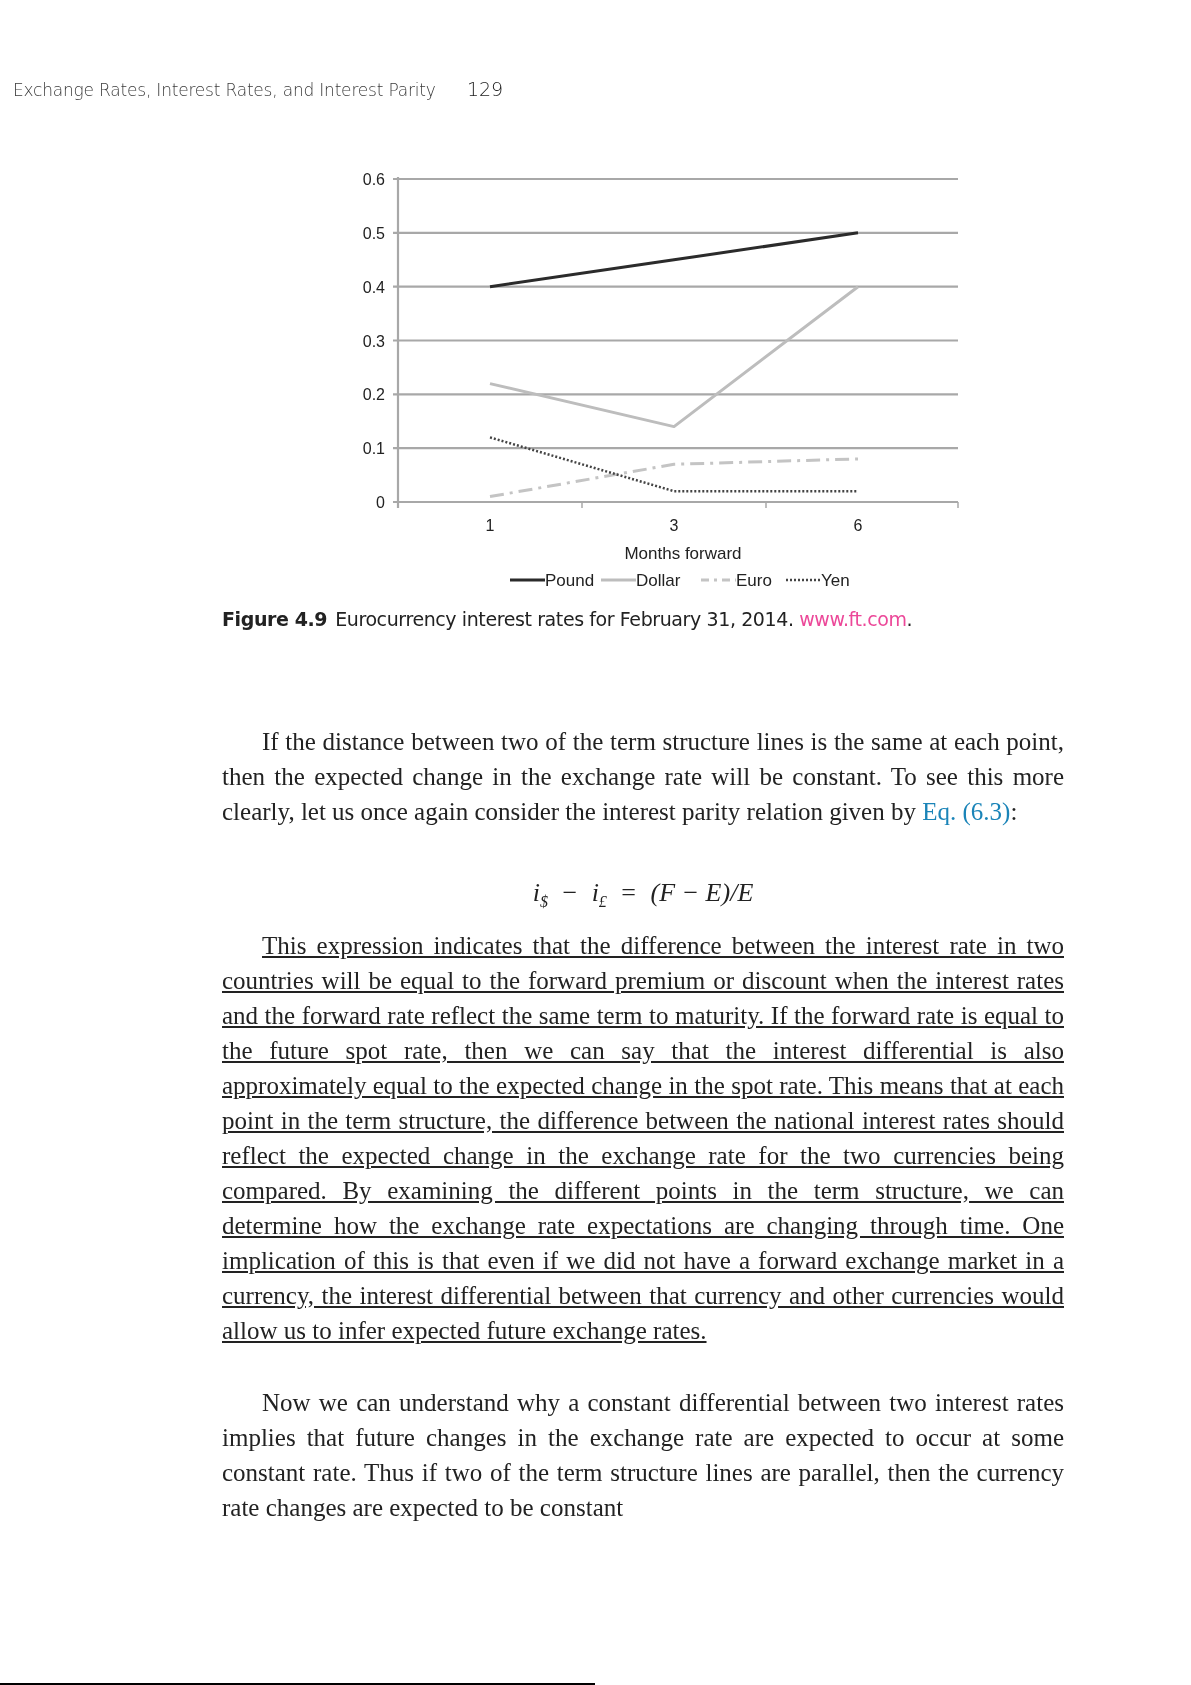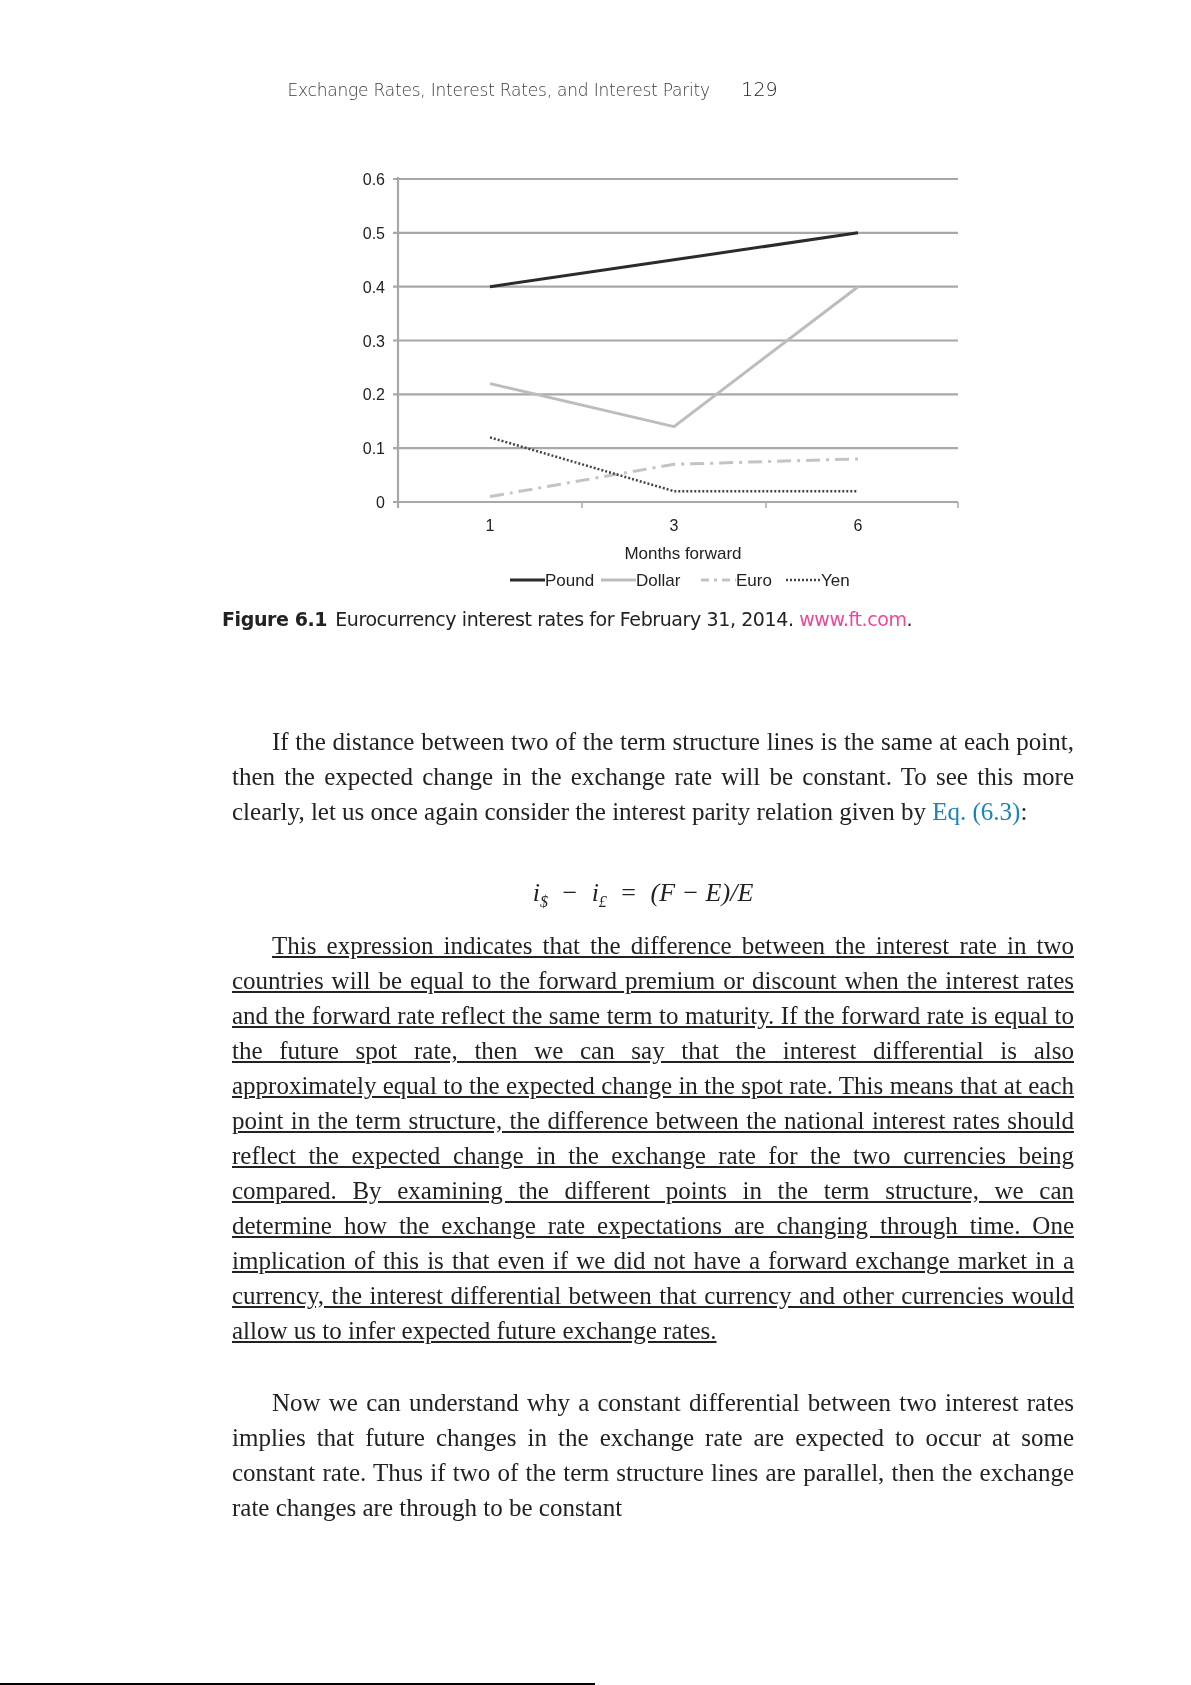--- a/index.html
+++ b/index.html
@@ -1,35 +1,36 @@
 <!DOCTYPE html>
 <html><head>
 <meta charset="utf-8">
 <style>
   html, body { margin: 0; padding: 0; background: #ffffff; }
   body { width: 1191px; height: 1685px; position: relative; overflow: hidden; }
   .running-head {
-    position: absolute; top: 78px; left: 0; width: 1065px; text-align: center;
+    position: absolute; top: 78px; left: 0; width: 1065px; text-align: left;
     font-family: "DejaVu Sans", sans-serif; font-size: 17px; color: #3a3a3a;
     font-weight: 300;
+    padding-left: 13px;
   }
   .running-head .title { margin-right: 26px; letter-spacing: -0.2px; }
   .running-head .pgnum { font-size: 19px; color: #222; }
   .chart { position: absolute; left: 0; top: 0; }
   .chart svg { display: block; }
   .chart text { font-family: "Liberation Sans", sans-serif; fill: #222; }
   .caption {
     position: absolute; top: 608px; left: 222px; width: 840px;
     font-family: "DejaVu Sans", sans-serif; font-size: 19px; color: #222;
     letter-spacing: -0.4px;
   }
   .caption .fig-label { font-weight: bold; margin-right: 8px; }
   .caption .link { color: #ec4899; }
   .body-text {
-    position: absolute; left: 232px; width: 842px;
+    position: absolute; left: 222px; width: 842px;
     font-family: "Liberation Serif", serif; font-size: 25px; color: #222;
     line-height: 35px; text-align: justify;
   }
   .body-text p { margin: 0; text-indent: 40px; }
   .body-text .link { color: #1a84b8; }
   .equation {
     position: absolute; top: 878px; left: 0; width: 1286px; text-align: center;
     font-family: "Liberation Serif", serif; font-size: 26px; color: #222; font-style: italic;
   }
   .equation sub { font-size: 16px; font-style: italic; }
@@ -90,37 +91,37 @@
         <text x="636" y="586" font-size="17">Dollar</text>
         <line fill="none" stroke="#c4c4c4" stroke-linejoin="round" stroke-width="3" stroke-dasharray="8 5 3 5" x1="701" x2="736" y1="580" y2="580"></line>
         <text x="736" y="586" font-size="17">Euro</text>
         <line fill="none" stroke="#444444" stroke-linejoin="round" stroke-width="2.5" stroke-dasharray="2 2" x1="786" x2="821" y1="580" y2="580"></line>
         <text x="821" y="586" font-size="17">Yen</text>
       </g>
   </svg>
 </div>
 
 <div class="caption">
-  <span class="fig-label">Figure 6.1</span><span>Eurocurrency interest rates for February 31, 2014.</span>
+  <span class="fig-label">Figure 4.9</span><span>Eurocurrency interest rates for February 31, 2014.</span>
   <span class="link">www.ft.com</span><span>.</span>
 </div>
 
 <div class="body-text" style="top:724px;">
   <p><span>If the distance between two of the term structure lines is the same at each point, then the expected change in the exchange rate will be constant. To see this more clearly, let us once again consider the interest parity relation given by </span><span class="link">Eq. (6.3)</span><span>:</span></p>
 </div>
 
 <div class="equation">
   <span>i</span><sub>$</sub>
   <span class="op">−</span>
   <span>i</span><sub>£</sub>
   <span class="op">=</span>
   <span>(F − E)/E</span>
 </div>
 
 <div class="body-text" style="top:928px;text-decoration:underline;">
   <p>This expression indicates that the difference between the interest rate in two countries will be equal to the forward premium or discount when the interest rates and the forward rate reflect the same term to maturity. If the forward rate is equal to the future spot rate, then we can say that the interest differential is also approximately equal to the expected change in the spot rate. This means that at each point in the term structure, the difference between the national interest rates should reflect the expected change in the exchange rate for the two currencies being compared. By examining the different points in the term structure, we can determine how the exchange rate expectations are changing through time. One implication of this is that even if we did not have a forward exchange market in a currency, the interest differential between that currency and other currencies would allow us to infer expected future exchange rates.</p>
 </div>
 
 <div class="body-text" style="top:1385px;">
-  <p>Now we can understand why a constant differential between two interest rates implies that future changes in the exchange rate are expected to occur at some constant rate. Thus if two of the term structure lines are parallel, then the exchange rate changes are through to be constant</p>
+  <p>Now we can understand why a constant differential between two interest rates implies that future changes in the exchange rate are expected to occur at some constant rate. Thus if two of the term structure lines are parallel, then the currency rate changes are expected to be constant</p>
 </div>
 
 <div class="footnote-rule"></div>
 
 </body></html>

